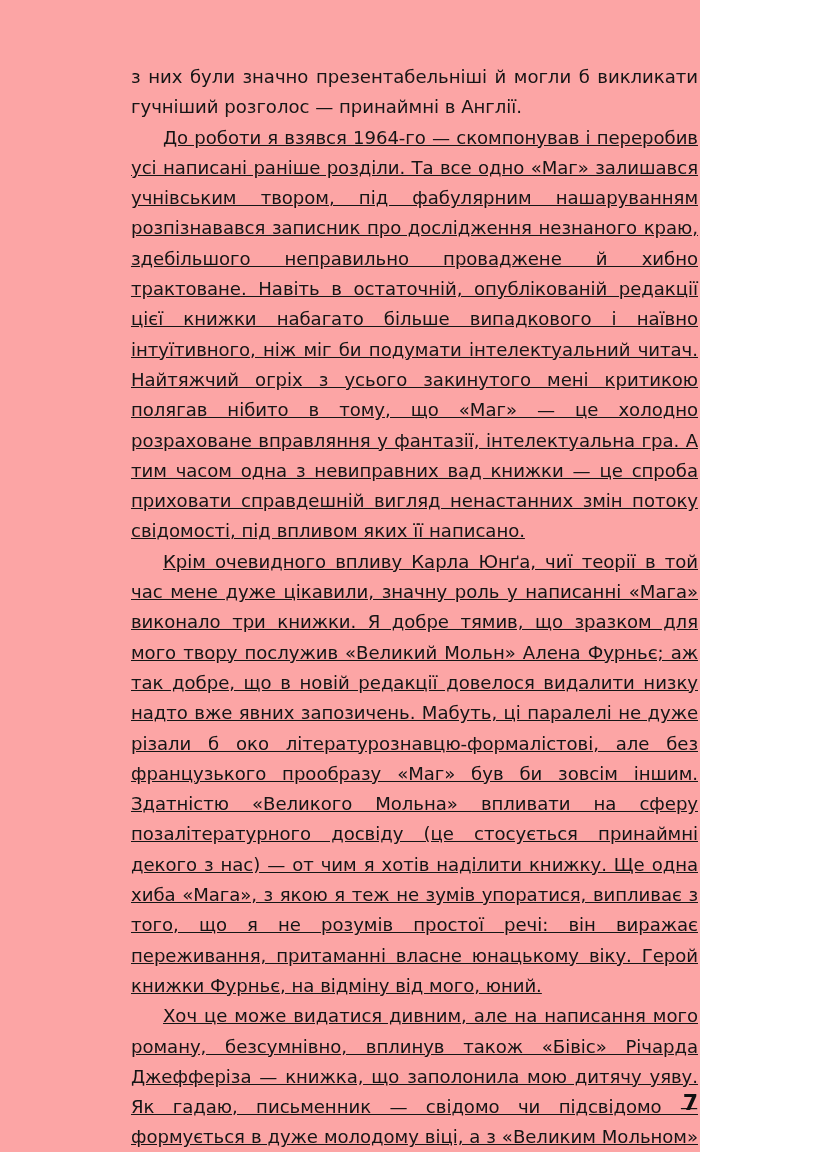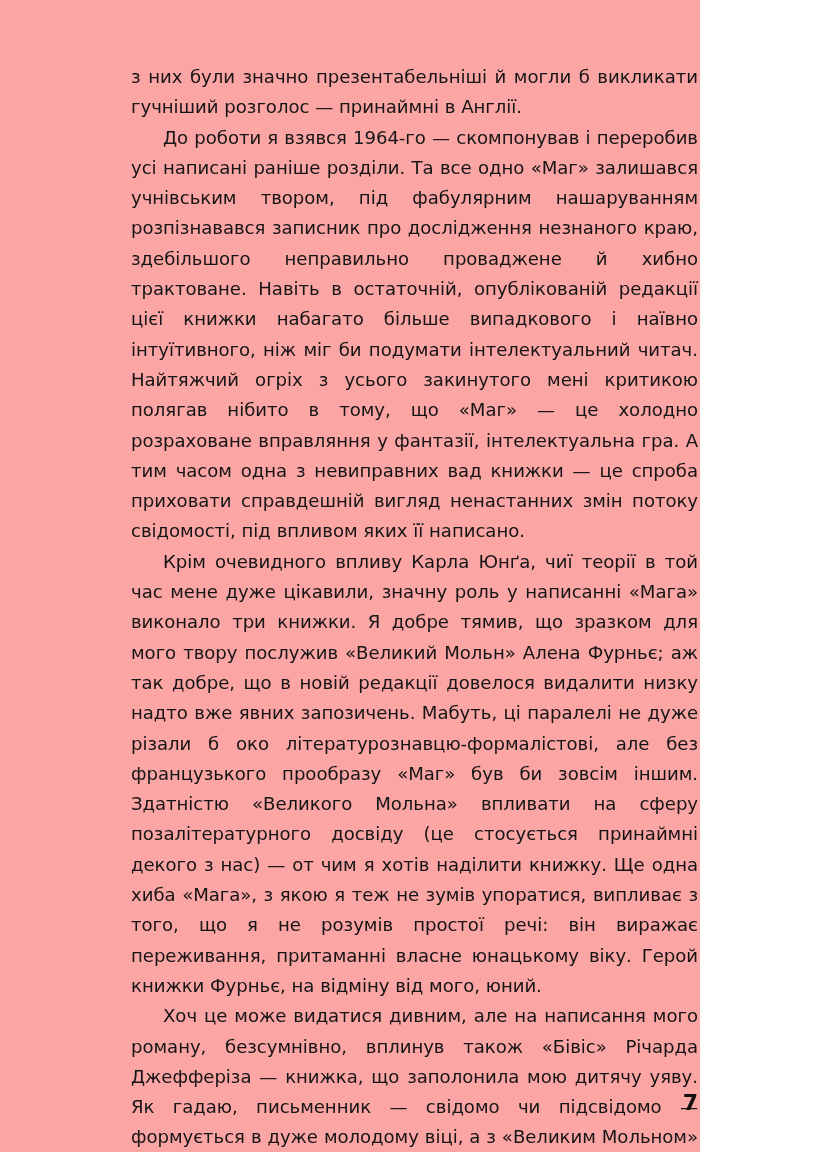--- a/index.html
+++ b/index.html
@@ -38,20 +38,21 @@
     text-align: justify;
     text-justify: inter-word;
     hyphens: none;
     word-spacing: 0.1px;
     letter-spacing: -0.04px;
     -webkit-font-smoothing: antialiased;
   }
 
   .para.indent {
     text-indent: 32px;
+    text-decoration: underline;
   }
 
   #page-number {
     position: absolute;
     left: 0;
     top: 1090px;
     width: 698px;
     text-align: right;
     font-size: 22px;
     font-weight: bold;

